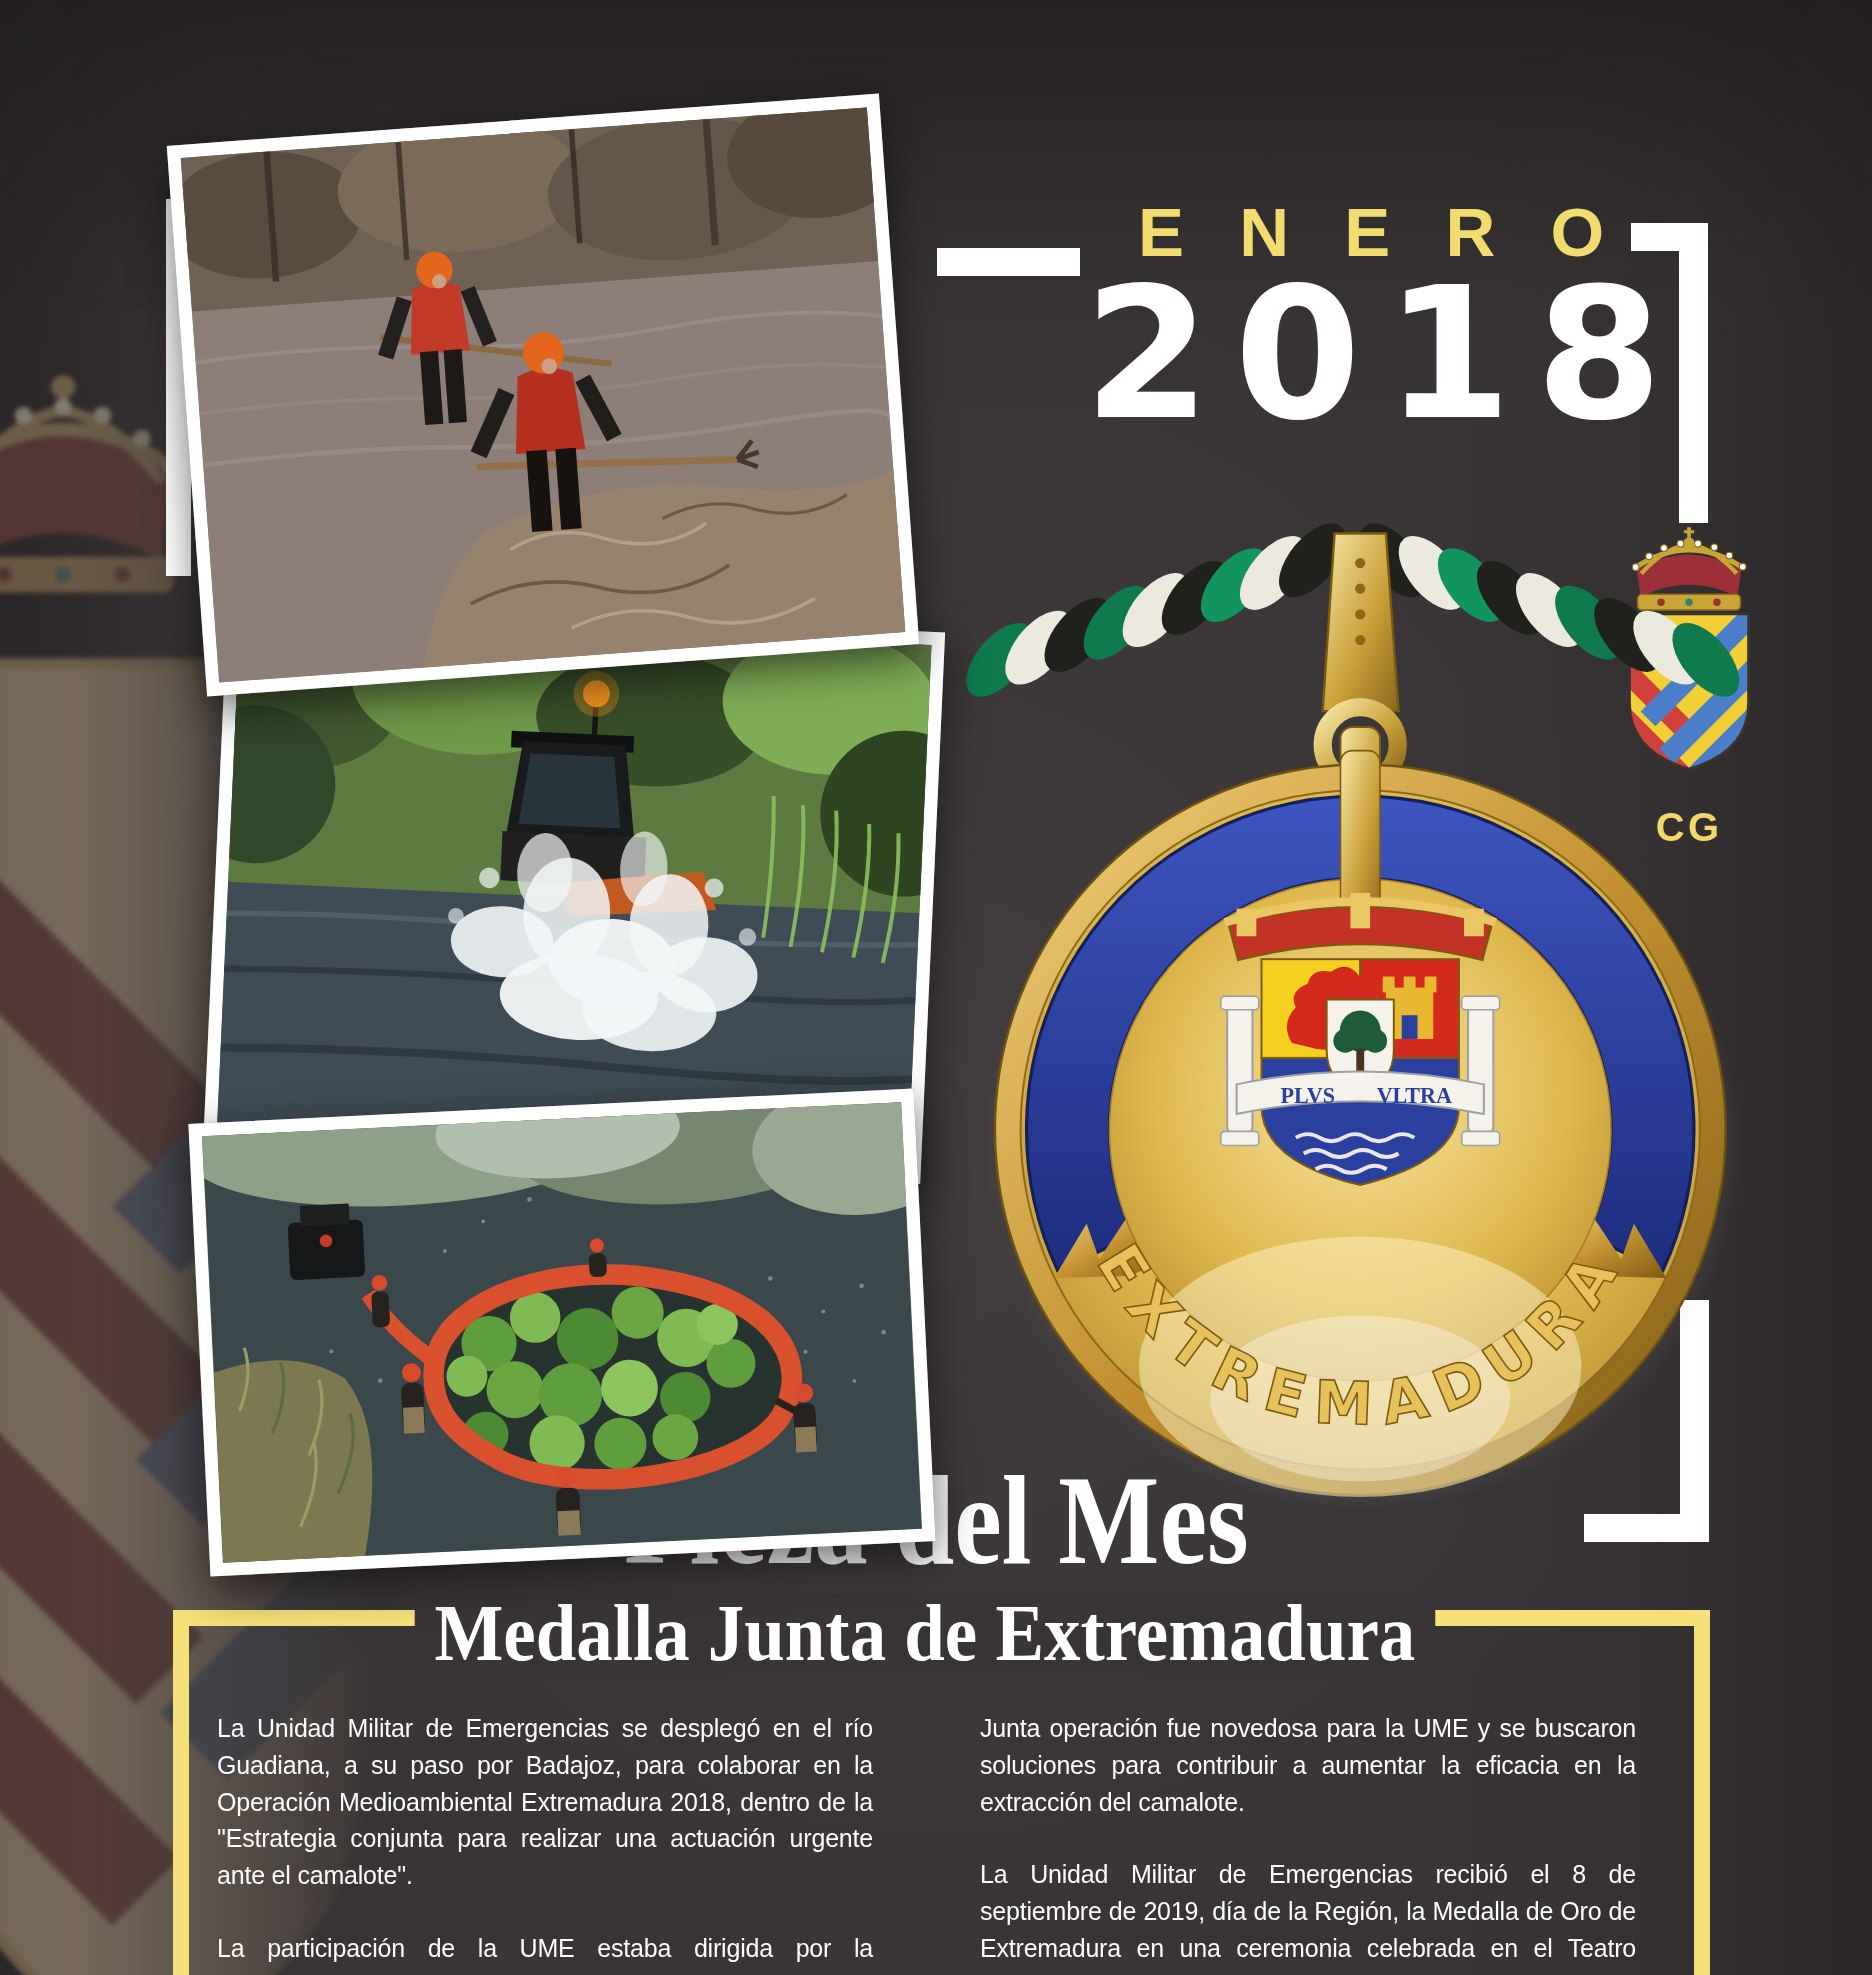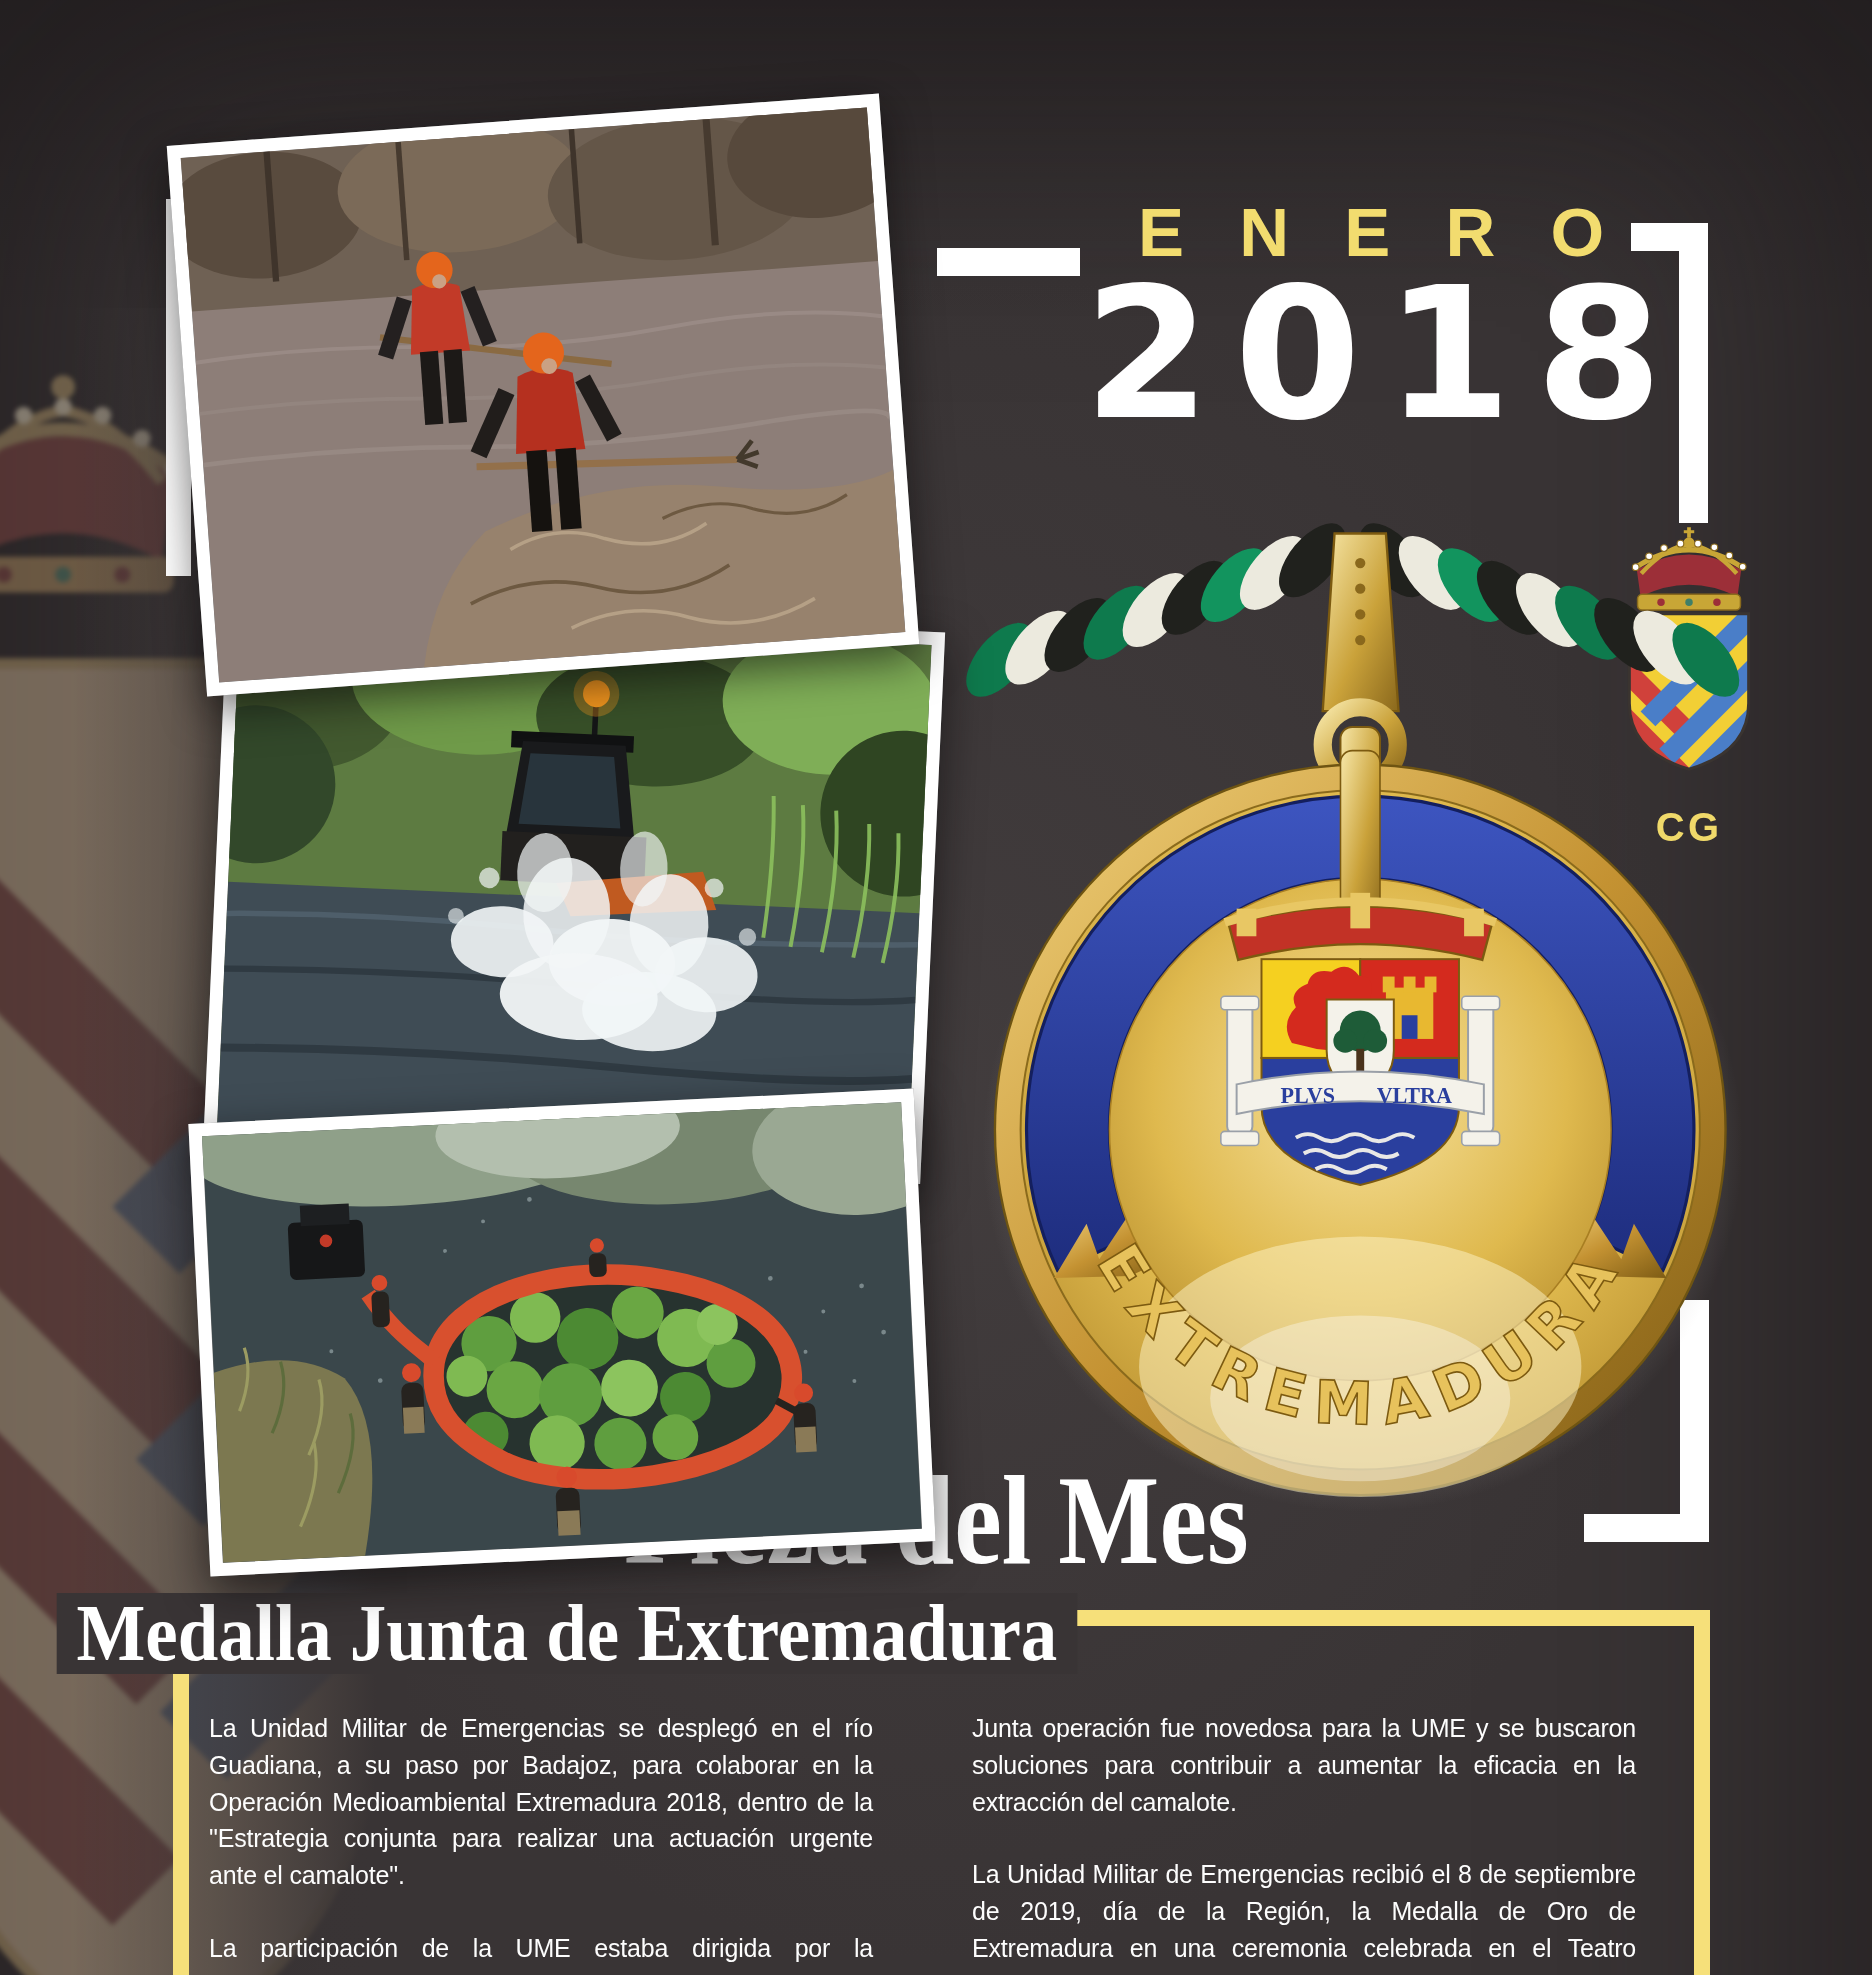--- a/index.html
+++ b/index.html
@@ -41,28 +41,28 @@
   .cg{left:1606px;top:525px;width:166px;z-index:6;text-align:center;}
   .cg-label{margin-top:18px;color:#f0d96a;font-weight:bold;font-size:40px;letter-spacing:3.2px;}
 
   
   .medal-svg{left:960px;top:490px;width:806px;height:1090px;z-index:10;}
 
   
   .title-main{left:0;top:1458px;width:1873px;text-align:center;z-index:12;color:#fff;
     font-family:"Liberation Serif","DejaVu Serif",serif;font-weight:bold;font-size:126px;line-height:1;}
   .title-main span{display:inline-block;transform:scaleX(.85);}
-  .title-sub{left:0;top:1593px;width:1492px;text-align:left;z-index:12;color:#fff;
+  .title-sub{left:0;top:1593px;width:1492px;text-align:right;z-index:12;color:#fff;
     font-family:"Liberation Serif","DejaVu Serif",serif;font-weight:bold;font-size:81px;line-height:1;}
   .title-sub span{display:inline-block;transform:scaleX(.9);background:#393435;padding:0 22px;}
 
   
   .col{top:1710px;width:664px;z-index:7;color:#fdfdfd;font-size:25px;line-height:1.47;
     text-align:justify;letter-spacing:-0.2px;}
-  .col p{margin:0 0 36px 0;}
+  .col p{margin:0 0 36px 8px;}
   .col-left{left:209px;}
   .col-right{left:972px;}
 </style>
 </head>
 <body>
 
 <div class="poster">
 
   <div class="abs bg-vignette"></div>
 

